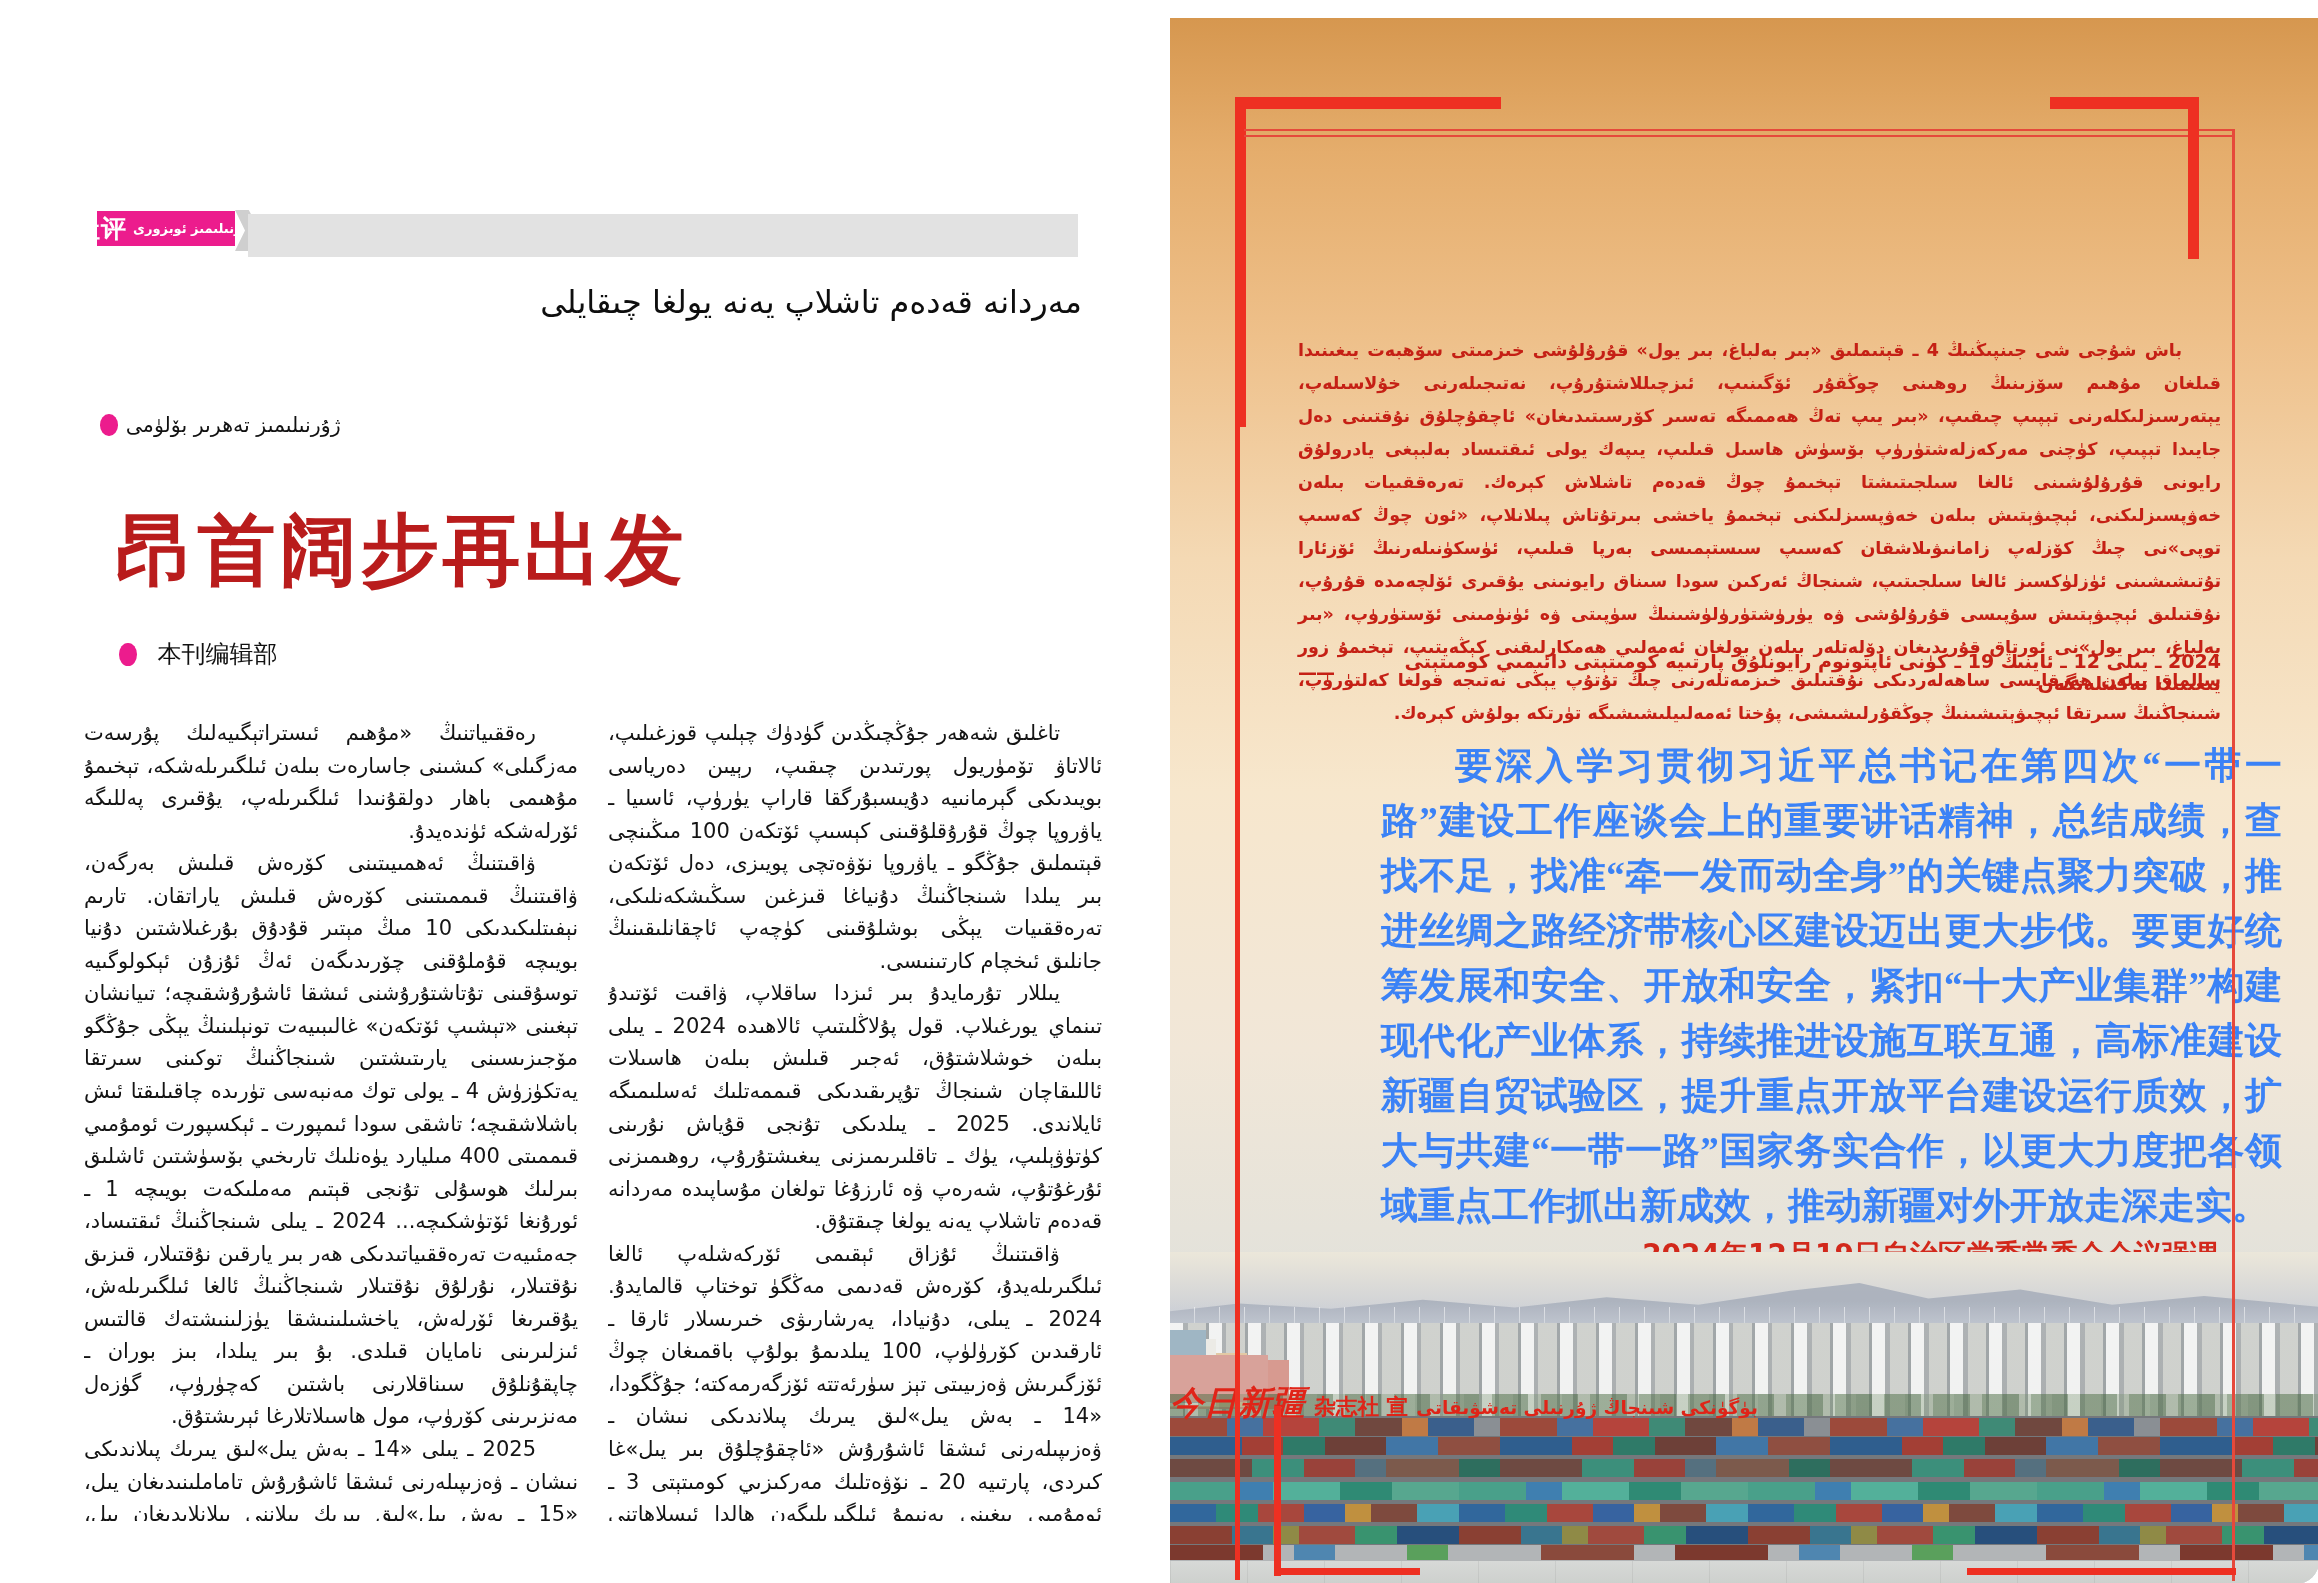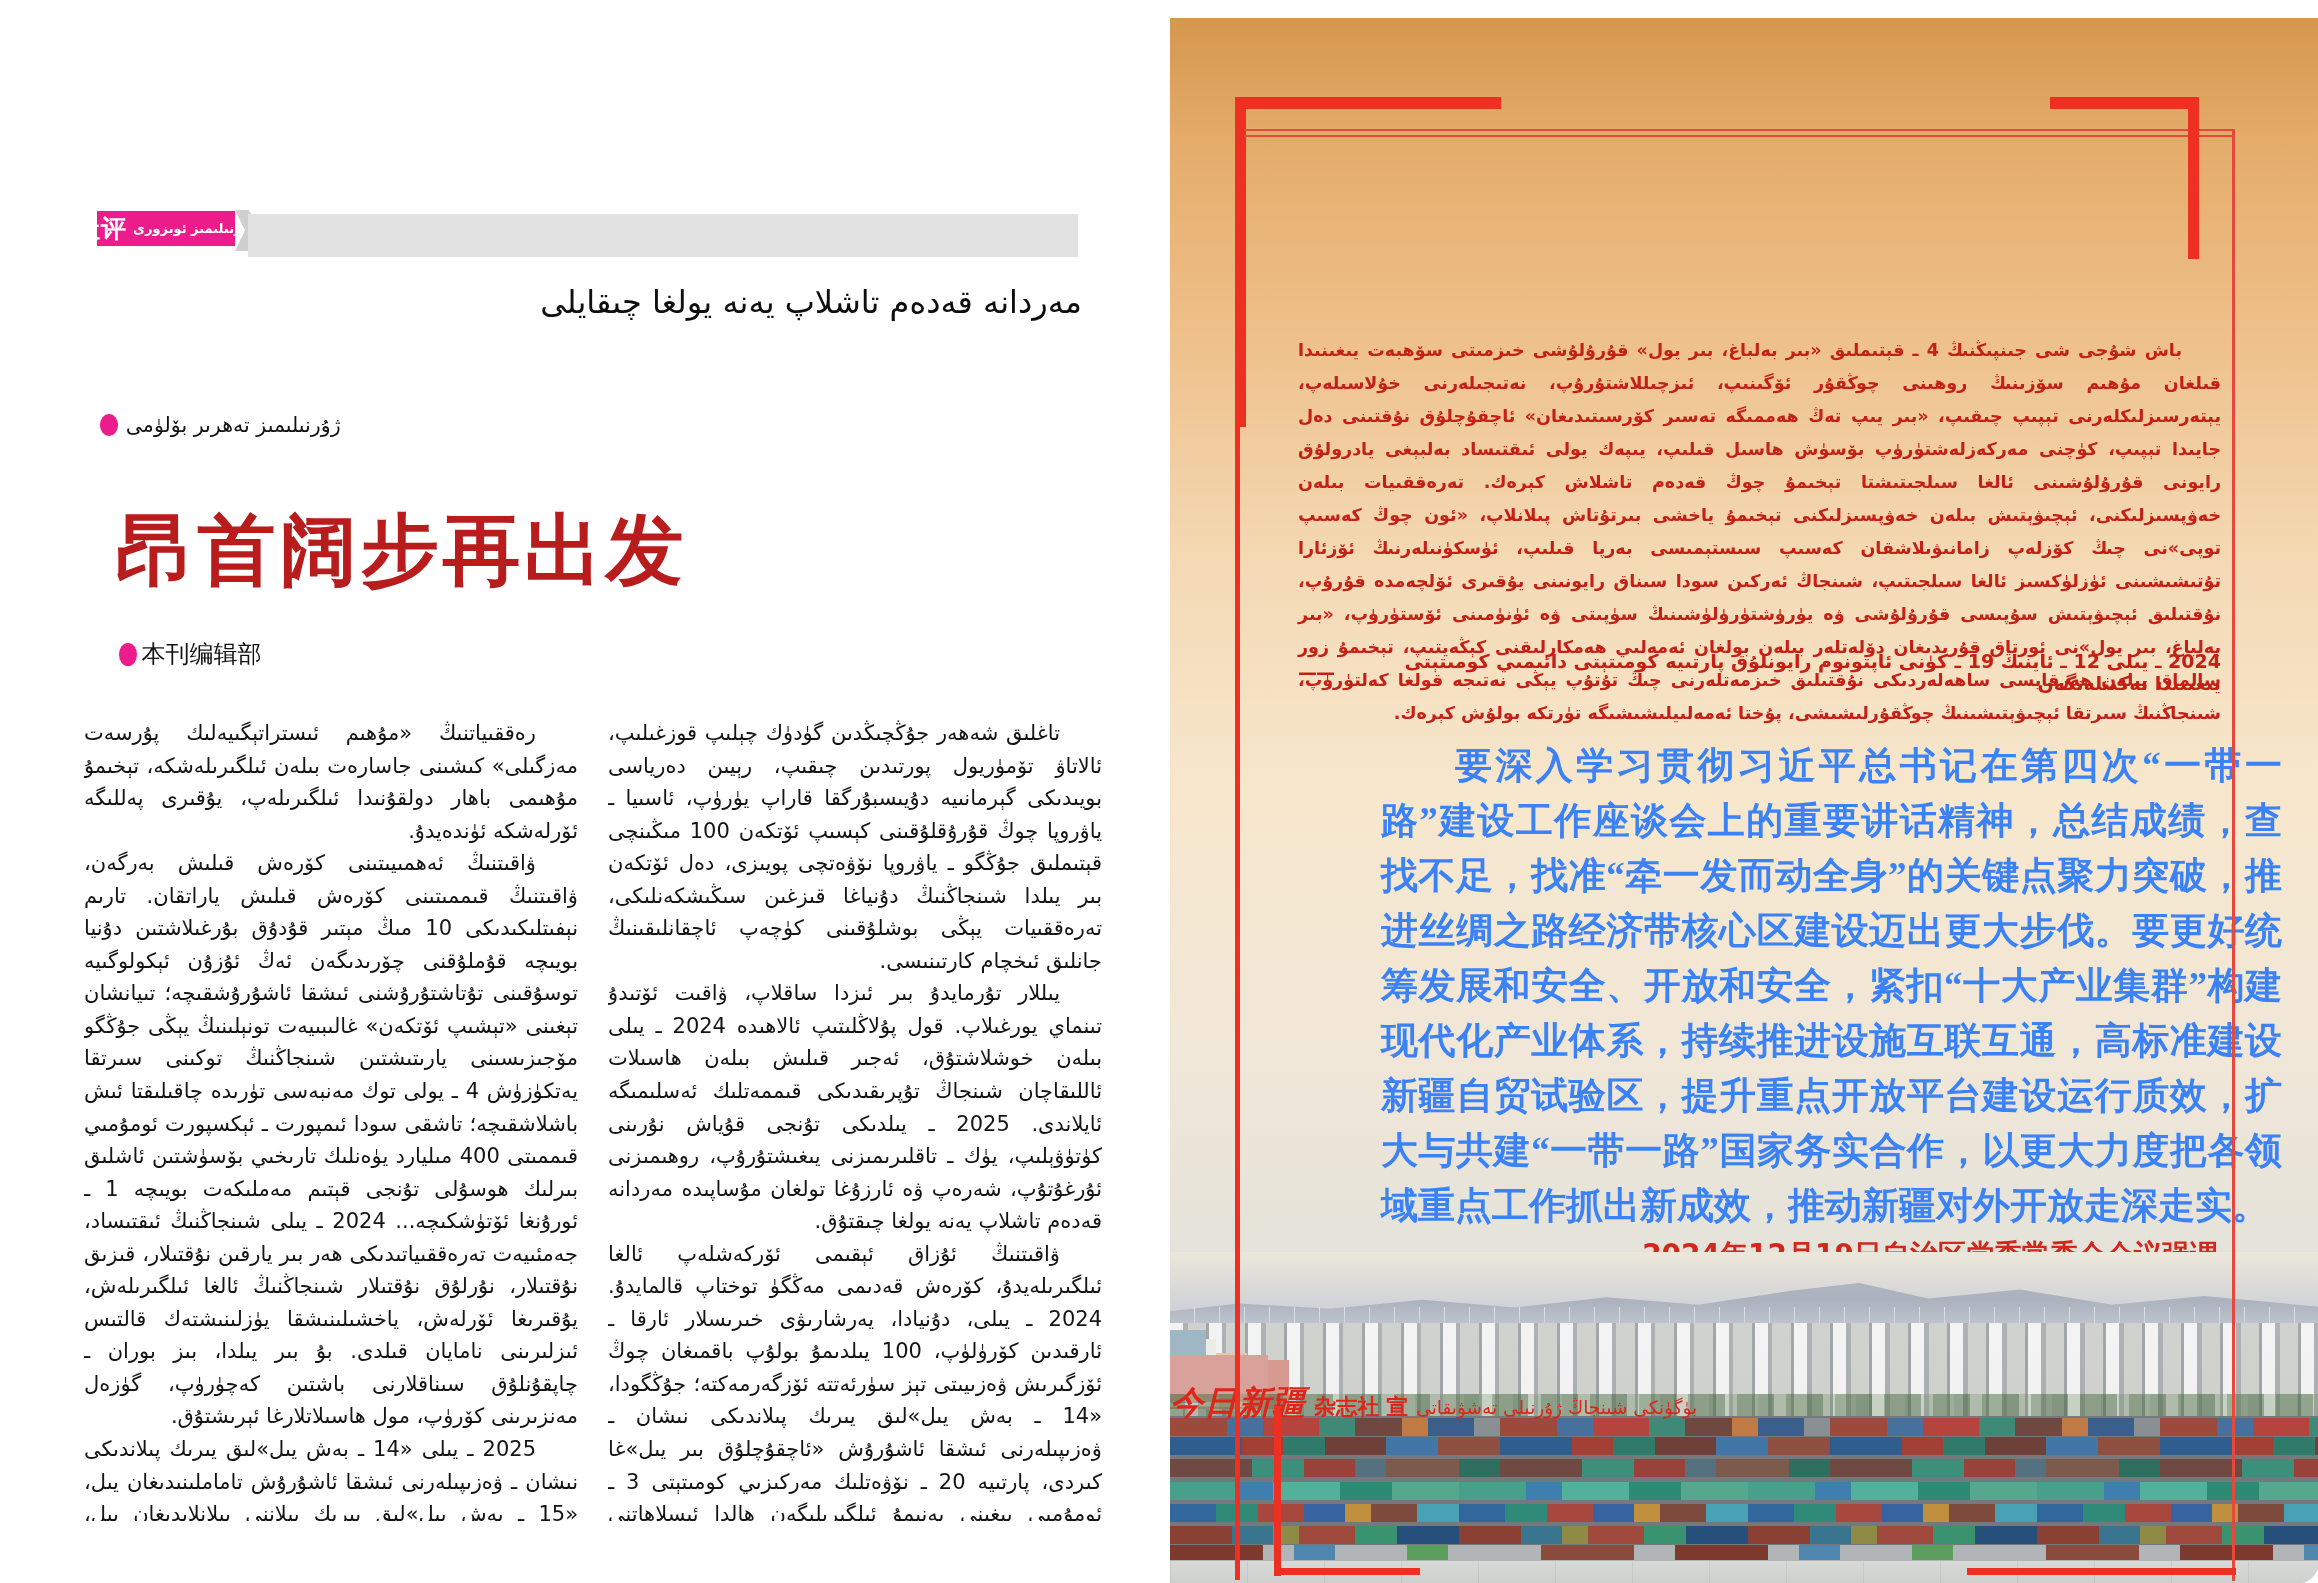--- a/index.html
+++ b/index.html
@@ -15,21 +15,21 @@
              clip-path:polygon(0 0,55% 0,100% 50%,55% 100%,0 100%,40% 50%);}
   .graybar{position:absolute;left:248px;top:214px;width:830px;height:43px;background:#e2e2e2;}
 
   .headline-ug{position:absolute;left:85px;top:281px;width:997px;direction:rtl;text-align:right;
                font-size:32px;font-weight:normal;color:#0e0e0e;line-height:1.35;}
   .byline-ug{position:absolute;left:100px;top:413px;width:997px;direction:rtl;text-align:right;
              font-size:20.6px;color:#111;display:flex;flex-direction:row-reverse;justify-content:flex-start;align-items:center;gap:8.2px;}
   .dot-ug{width:17.5px;height:21.6px;border-radius:50%;background:#ec1c8d;flex:0 0 auto;}
   .headline-cn{position:absolute;left:116px;top:499px;font-size:78px;font-weight:900;color:#b91c1c;
                letter-spacing:3.6px;font-family:"Liberation Sans",sans-serif;white-space:nowrap;}
-  .byline-cn{position:absolute;left:119px;top:638px;font-size:24px;color:#111;display:flex;align-items:center;gap:5px;}
+  .byline-cn{position:absolute;left:119px;top:638px;font-size:24px;color:#111;display:flex;align-items:center;gap:21px;}
   .dot-cn{width:17.5px;height:23px;border-radius:50%;background:#ec1c8d;flex:0 0 auto;}
 
   .col{position:absolute;top:717px;width:494px;height:804px;direction:rtl;text-align:justify;
        font-size:21px;line-height:1.55;color:#141414;overflow:hidden;}
   .col p{margin:0;text-indent:42px;}
   .col1{left:84px;}
   .col2{left:608px;}
 
   
   .right-bg{position:absolute;left:1170px;top:17.5px;width:1149px;height:1566px;
@@ -79,21 +79,21 @@
   .r5{top:252px;background:repeating-linear-gradient(90deg,#31679c 0 46px,#2f8a78 46px 88px,#a8473d 88px 134px,#3763a0 134px 175px,#c0903f 175px 201px,#7e4a3e 201px 247px,#49a1b5 247px 289px);}
   .r6{top:274px;background:repeating-linear-gradient(90deg,#8a4033 0 62px,#39758f 62px 103px,#8f8a46 103px 129px,#a04a3e 129px 185px,#39936f 185px 227px,#274f7c 227px 289px);}
   .r7{top:295px;height:15.5px;background:repeating-linear-gradient(90deg,#7c392e 0 88px,#8a4a3a 88px 134px,#3c7a5e 134px 170px,#8a3f34 170px 242px,#703c32 242px 289px);}
   .platform{bottom:23px;height:16.5px;background:#b2b5b7;}
   .r8{bottom:24px;height:15.5px;background:repeating-linear-gradient(90deg,#7c392e 0 93px,transparent 93px 124px,#4f86b0 124px 165px,transparent 165px 237px,#5aa05c 237px 278px,transparent 278px 371px,#8a4a3c 371px 464px,transparent 464px 505px);}
   .tarp{bottom:0;height:23px;background:linear-gradient(#d7d9d7,#cdd0cd);}
   .tarp:after{content:"";position:absolute;inset:0;background:repeating-linear-gradient(90deg,rgba(0,0,0,.06) 0 1px,transparent 1px 77px);}
   .watermark{position:absolute;left:399px;top:129px;display:flex;align-items:baseline;gap:8.2px;color:#e02418;z-index:3;white-space:nowrap;}
   .wm-big{font-size:33px;font-weight:900;font-style:italic;letter-spacing:1px;}
   .wm-small{font-size:21.6px;font-weight:bold;}
-  .wm-ug{font-size:18.5px;font-weight:normal;direction:rtl;}
+  .wm-ug{font-size:18.5px;font-weight:bold;direction:rtl;}
 
   
   .fl{position:absolute;background:#ee3022;z-index:5;}
   .fl-thin{background:#e6493b;}
   .fl-left{left:1235px;top:97px;width:5.2px;height:1483px;}
   .fl-tl-h{left:1235px;top:97px;width:266px;height:12.4px;}
   .fl-tl-v{left:1235px;top:97px;width:11.3px;height:330px;}
   .fl-thin-t1{left:1244px;top:129px;width:990px;height:2.1px;}
   .fl-thin-t2{left:1244px;top:135px;width:990px;height:1.5px;}
   .fl-tr-h{left:2050px;top:97px;width:149px;height:12.4px;}

